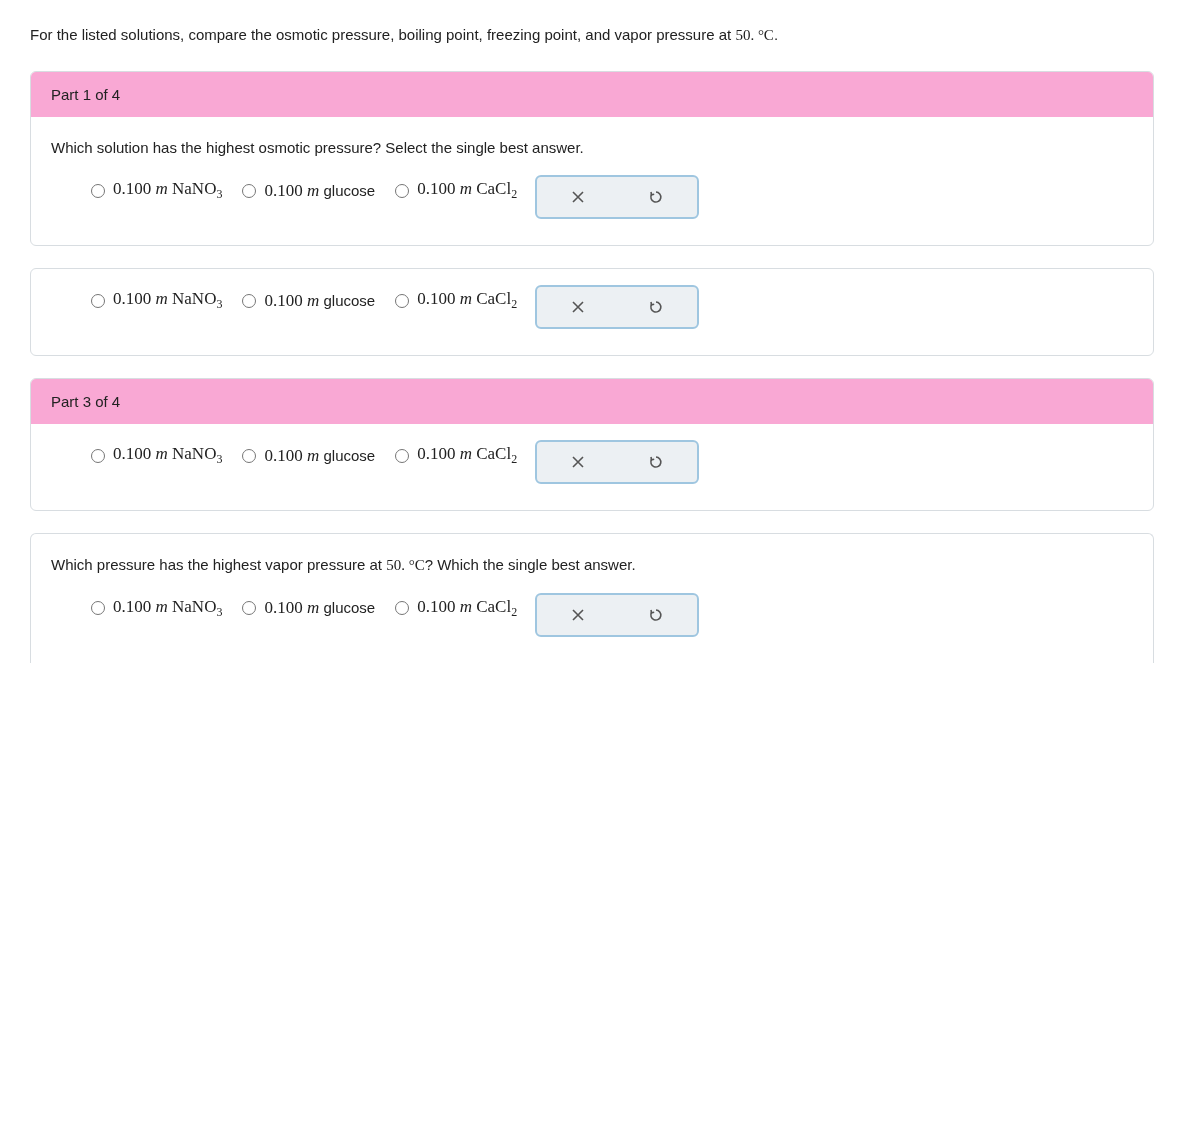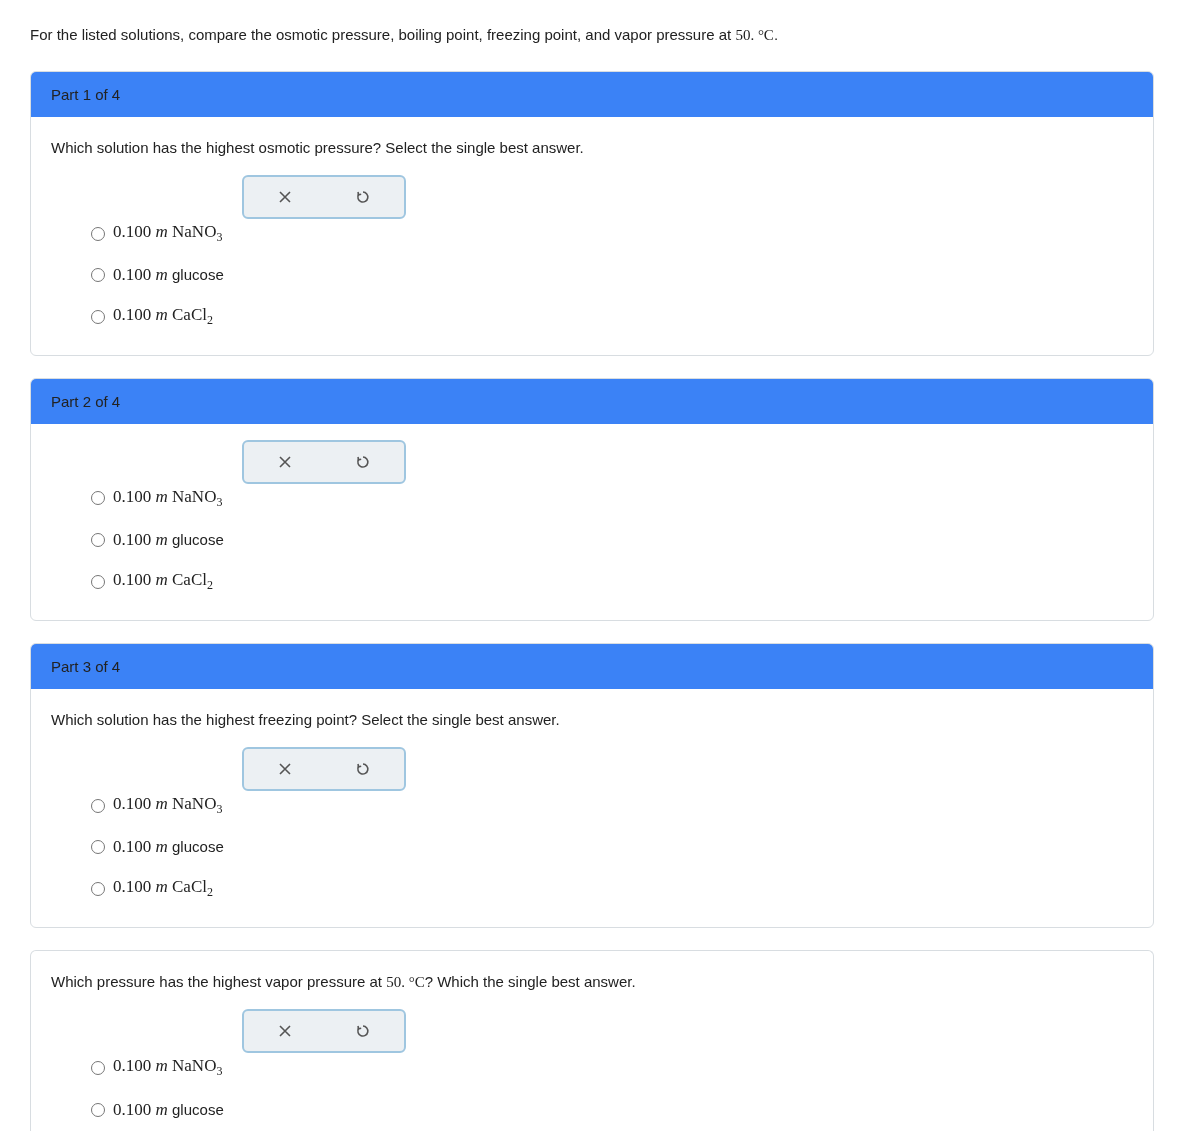--- a/index.html
+++ b/index.html
@@ -18,43 +18,42 @@
       margin-bottom: 24px;
       line-height: 1.5;
     }
     .part-card {
       border: 1px solid #d8dde1;
       border-radius: 6px;
       margin-bottom: 22px;
       overflow: hidden;
     }
     .part-header {
-      background: #3b82f6;
+      background: #f9a8d4;
       padding: 14px 20px;
       font-size: 15px;
       color: #222;
     }
     .part-body {
       padding: 20px 20px 26px 20px;
     }
     .question-text {
       margin-bottom: 20px;
       line-height: 1.5;
     }
     .options-row {
       display: flex;
       align-items: flex-start;
       gap: 18px;
     }
     .options-col {
       display: flex;
-      flex-direction: column;
+      flex-direction: row;
       gap: 20px;
       padding-left: 40px;
-      margin-top: 43px;
     }
     .radio-option {
       display: flex;
       align-items: center;
       gap: 8px;
     }
     .radio-option input[type="radio"] {
       width: 14px;
       height: 14px;
       cursor: pointer;
@@ -143,21 +142,20 @@
               <path d="M8 3 A5 5 0 1 1 3.5 5.5" stroke="#555" stroke-width="1.6" fill="none"></path>
               <path d="M3 3 L3.5 5.8 L6.2 5.2" stroke="#555" stroke-width="1.6" fill="none"></path>
             </svg>
         </button>
       </div>
     </div>
   </div>
 </div>
 
 <div class="part-card">
-  <div class="part-header">Part 2 of 4</div>
   <div class="part-body">
     <div class="options-row">
       <div class="options-col">
         <label class="radio-option">
           <input type="radio" name="p2" style="">
           <span class="option-label">
             <span>0.100</span> <span class="m-var">m</span>&nbsp;<span>NaNO</span><sub>3</sub>
           </span>
         </label>
         <label class="radio-option">
@@ -186,21 +184,20 @@
             </svg>
         </button>
       </div>
     </div>
   </div>
 </div>
 
 <div class="part-card">
   <div class="part-header">Part 3 of 4</div>
   <div class="part-body">
-    <div class="question-text">Which solution has the highest freezing point? Select the single best answer.</div>
     <div class="options-row">
       <div class="options-col">
         <label class="radio-option">
           <input type="radio" name="p3" style="">
           <span class="option-label">
             <span>0.100</span> <span class="m-var">m</span>&nbsp;<span>NaNO</span><sub>3</sub>
           </span>
         </label>
         <label class="radio-option">
           <input type="radio" name="p3" style="">

